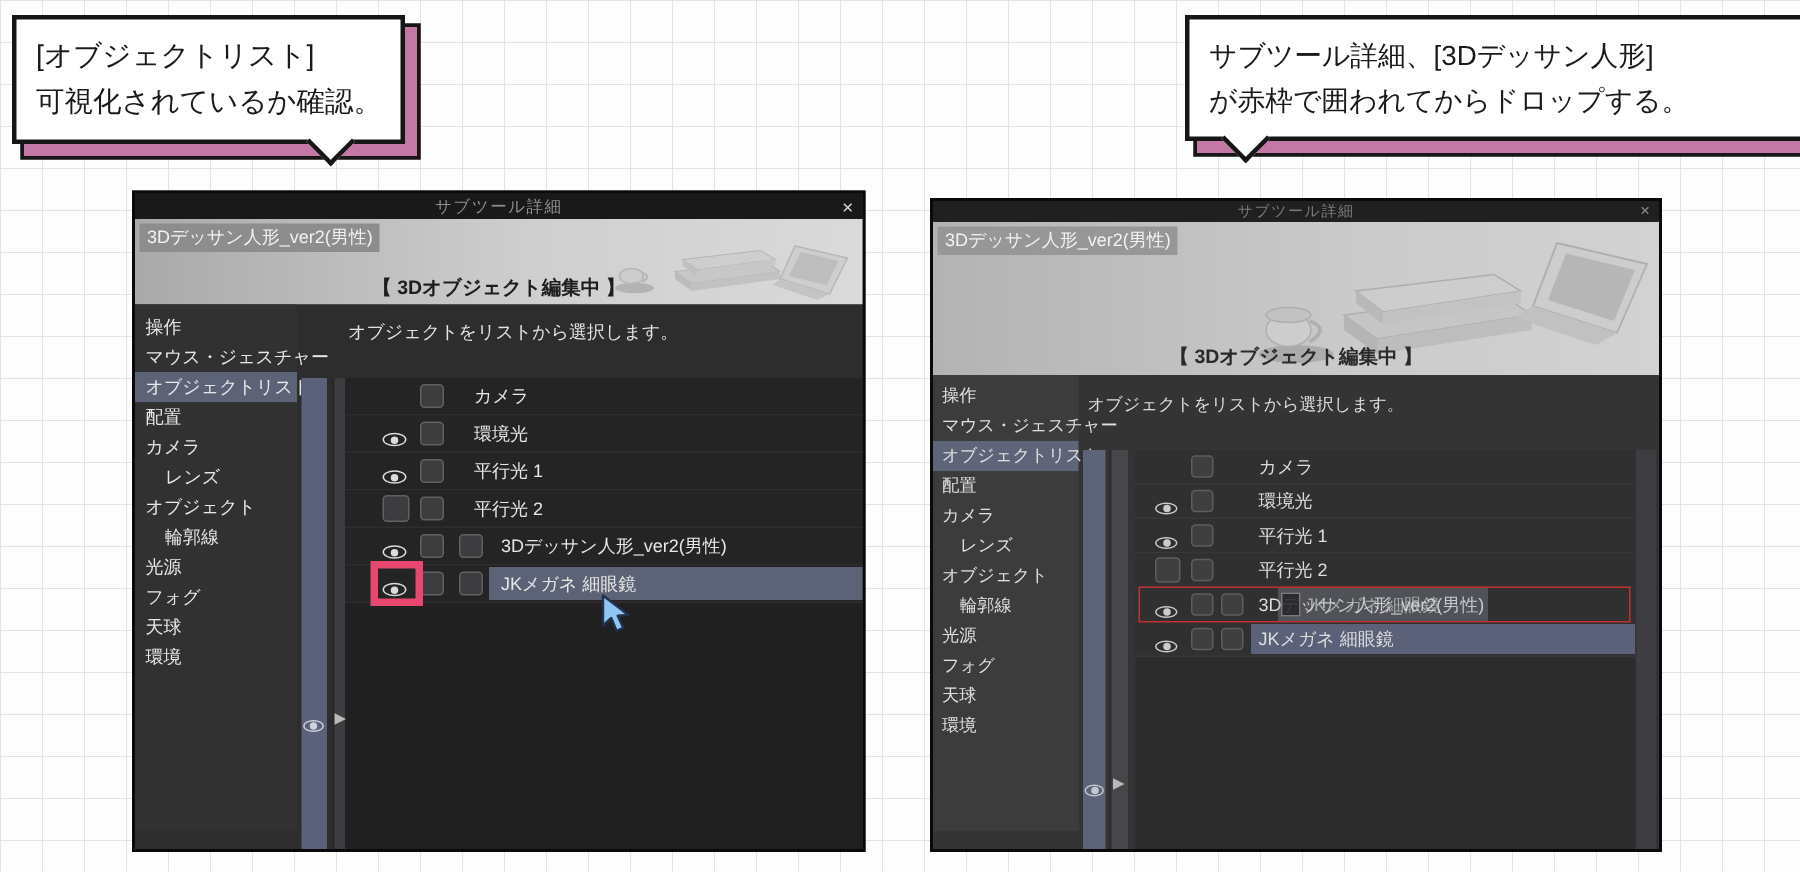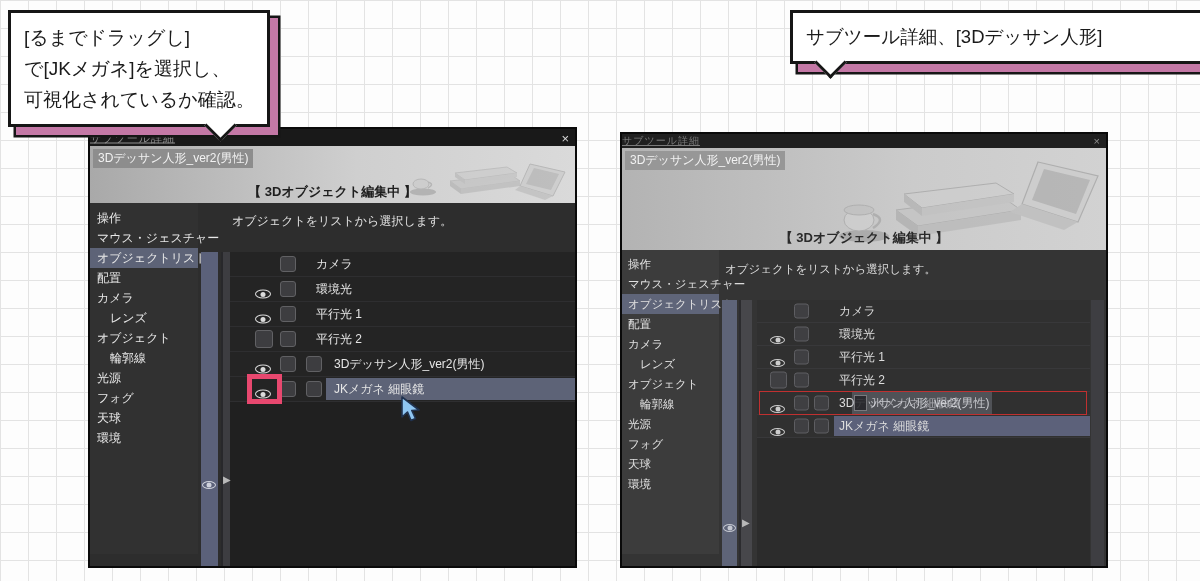--- a/index.html
+++ b/index.html
@@ -26,21 +26,21 @@
     transform:rotate(45deg);bottom:-13px;z-index:31;
   }
   #callout-left{left:8px;top:10px;width:230px;font-size:19px;line-height:31px;}
   #callout-left .tail{left:198px;}
   #callout-right{left:790px;top:10px;width:382px;font-size:18.5px;line-height:30px;}
   #callout-right .tail{left:26px;}
 
   
   .panel{position:absolute;border:2px solid #0a0a0a;box-sizing:border-box;z-index:10;}
   .titlebar{position:relative;width:100%;}
-  .titlebar .t-text{position:absolute;width:100%;top:50%;transform:translateY(-50%);text-decoration:underline;}
+  .titlebar .t-text{position:absolute;width:100%;text-align:center;top:50%;transform:translateY(-50%);}
   .titlebar .close{position:absolute;right:6px;top:50%;transform:translateY(-50%);cursor:default;}
   .header{position:relative;width:100%;overflow:hidden;}
   .chip{position:absolute;left:3px;top:3px;padding:1px 5px;background:#8d8d8d;color:#f2f2f2;}
   .banner{position:absolute;width:100%;text-align:center;font-weight:bold;color:#1e1e1e;margin-top:26px;}
   .illus{position:absolute;right:0;top:0;height:100%;}
   .pbody{position:absolute;left:0;right:0;bottom:0;}
   .sidebar{position:absolute;left:0;top:0;bottom:12px;}
   .side-item{white-space:nowrap;overflow:visible;}
   .desc{position:absolute;white-space:nowrap;}
   .vbar{position:absolute;}
@@ -121,28 +121,28 @@
   #panel-right .row .lblwrap.selected{background:#5c617a;}
   .redbox{position:absolute;left:2px;top:-1px;width:328px;height:24px;border:1.5px solid #c03030;box-sizing:border-box;z-index:5;}
   .ghost{position:absolute;left:95px;top:0;width:140px;height:22px;background:rgba(150,156,172,0.32);z-index:6;display:flex;align-items:center;}
   .ghost .g-cursor{width:11px;height:14px;background:rgba(35,35,40,0.85);border:1px solid rgba(200,200,205,0.5);margin:0 3px 0 2px;}
   .ghost .g-text{font-size:12px;color:rgba(235,235,240,0.55);white-space:nowrap;}
 </style>
 </head>
 <body>
 
 <div class="callout" id="callout-left">
-  <div class="line">[るまでドラッグし]</div>
-  <div class="line">で[JKメガネ]を選択し、</div>
+  <div class="line">[オブジェクトリスト]</div>
   <div class="line">可視化されているか確認。</div>
   <div class="tail"></div>
 </div>
 
 <div class="callout" id="callout-right">
   <div class="line">サブツール詳細、[3Dデッサン人形]</div>
+  <div class="line">が赤枠で囲われてからドロップする。</div>
   <div class="tail"></div>
 </div>
 
 <div class="panel" id="panel-left">
   <div class="titlebar">
     <div class="t-text">サブツール詳細</div>
     <div class="close">×</div>
   </div>
   <div class="header">
     <svg class="illus" width="180" height="57" viewBox="0 0 180 57">

